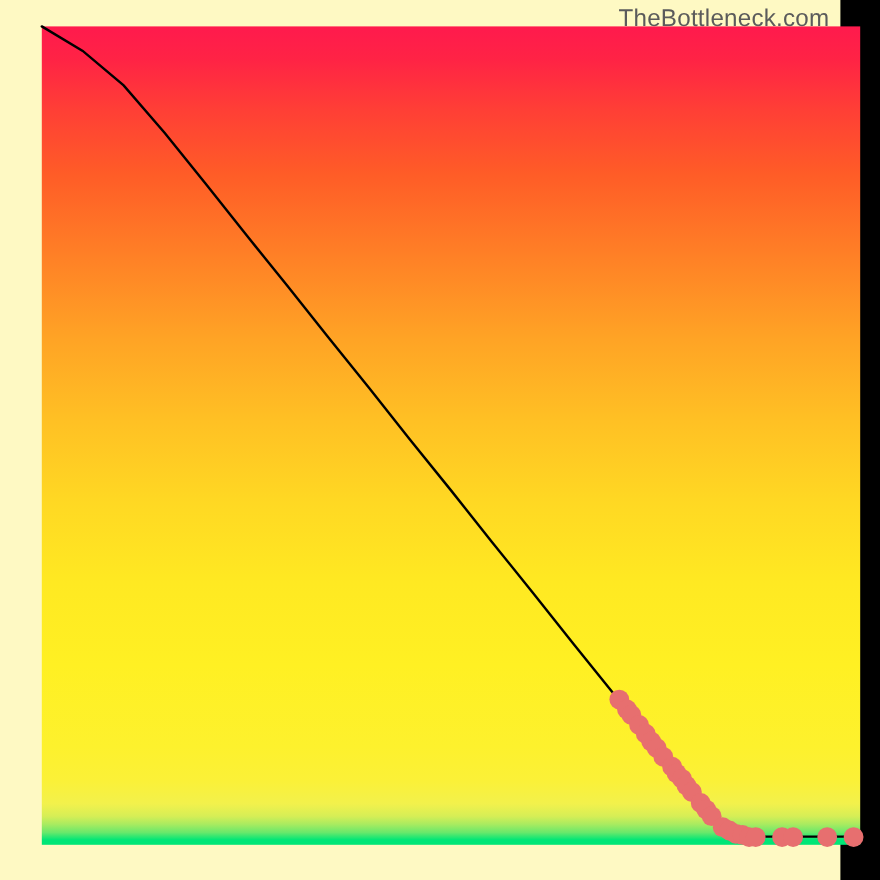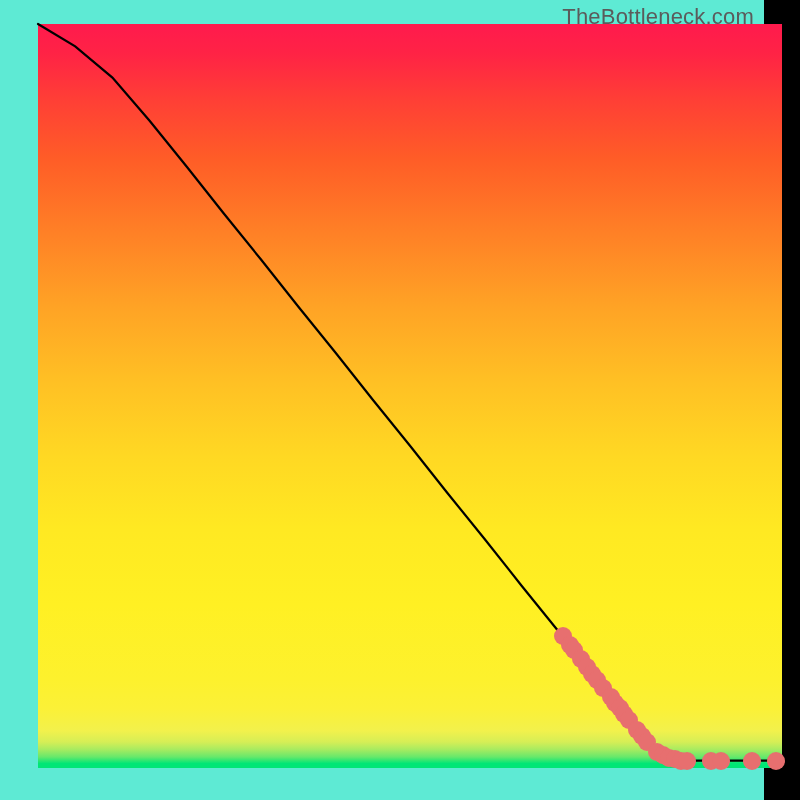--- a/index.html
+++ b/index.html
@@ -8,21 +8,21 @@
     width: 800px;
     height: 800px;
     overflow: hidden;
     background: #000;
     font-family: Arial, Helvetica, sans-serif;
   }
   .frame {
     position: relative;
     width: 764px;
     height: 800px;
-    background: #5eead4;
+    background: #fef9c3;
   }
   .plot-area {
     position: absolute;
     left: 38px;
     top: 24px;
     width: 744px;
     height: 744px;
     background: linear-gradient(
       to top,
       #00e676 0%,

